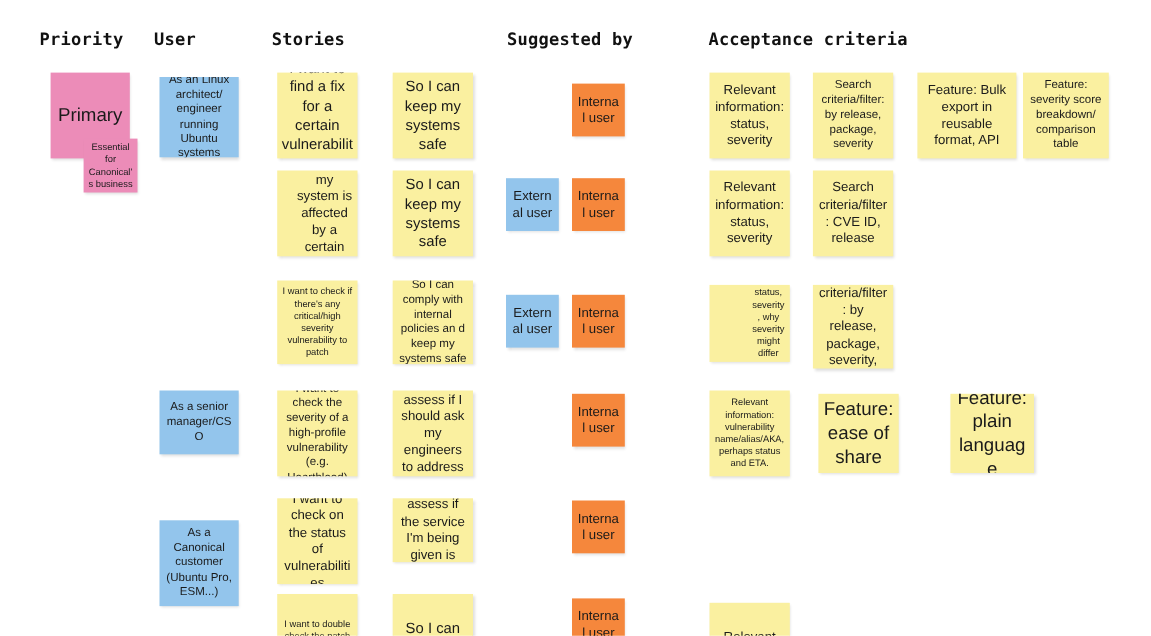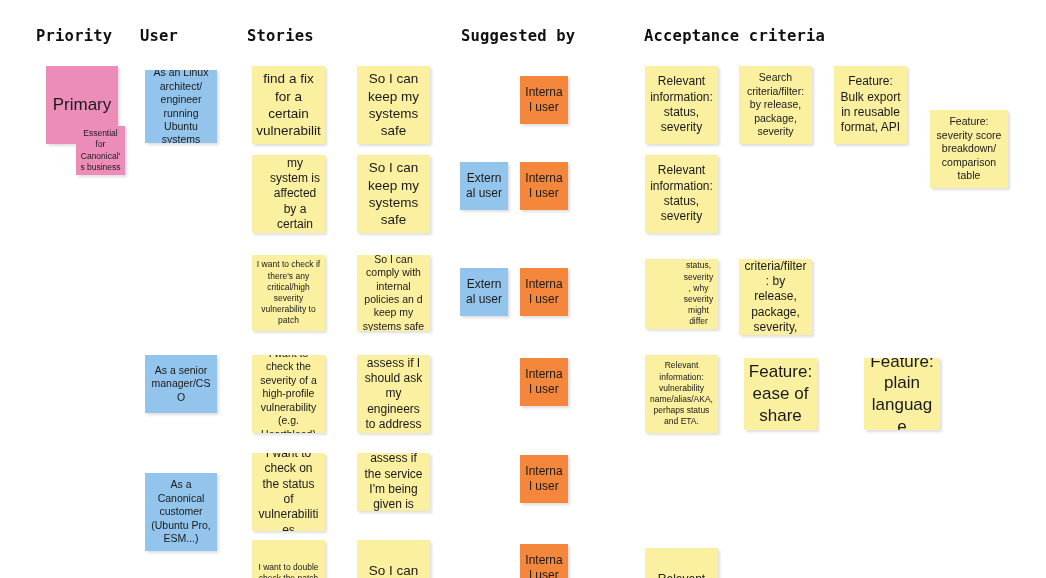--- a/index.html
+++ b/index.html
@@ -141,28 +141,31 @@
     </div>
     <div class="note orange t-md" style="left: 520px; top: 544px; width: 48px; height: 48px;">
       <span>Internal user</span>
     </div>
     <div class="note yellow t-md" style="left: 645px; top: 66px; width: 73px; height: 78px;">
       <span>Relevant information: status, severity</span>
     </div>
     <div class="note yellow t-sm" style="left: 739px; top: 66px; width: 73px; height: 78px;">
       <span>Search criteria/filter: by release, package, severity</span>
     </div>
-    <div class="note yellow t-md" style="left: 834px; top: 66px; width: 73px; height: 78px;">
+    <div class="note yellow t-md" style="left: 834px; top: 66px; width: 90px; height: 78px;">
       <span>Feature: Bulk export in reusable format, API</span>
     </div>
-    <div class="note yellow t-sm" style="left: 930px; top: 66px; width: 78px; height: 78px; margin-top: 44px;">
+    <div class="note yellow t-sm" style="left: 930px; top: 66px; width: 78px; height: 78px;">
       <span>Feature: severity score breakdown/ comparison table</span>
     </div>
     <div class="note yellow t-md" style="left: 645px; top: 155px; width: 73px; height: 78px;">
       <span>Relevant information: status, severity</span>
+    </div>
+    <div class="note yellow t-md" style="left: 739px; top: 155px; width: 73px; height: 78px;">
+      <span>Search criteria/filter: CVE ID, release</span>
     </div>
     <div class="note yellow t-xs" style="left: 645px; top: 259px; width: 73px; height: 70px; padding-left: 38px;">
       <span>Relevant information: status, severity, why severity might differ from other sources, ETA</span>
     </div>
     <div class="note yellow t-md" style="left: 739px; top: 259px; width: 73px; height: 76px;">
       <span>Search criteria/filter: by release, package, severity, date</span>
     </div>
     <div class="note yellow t-xs" style="left: 645px; top: 355px; width: 73px; height: 78px;">
       <span>Relevant information: vulnerability name/alias/AKA, perhaps status and ETA.</span>
     </div>

